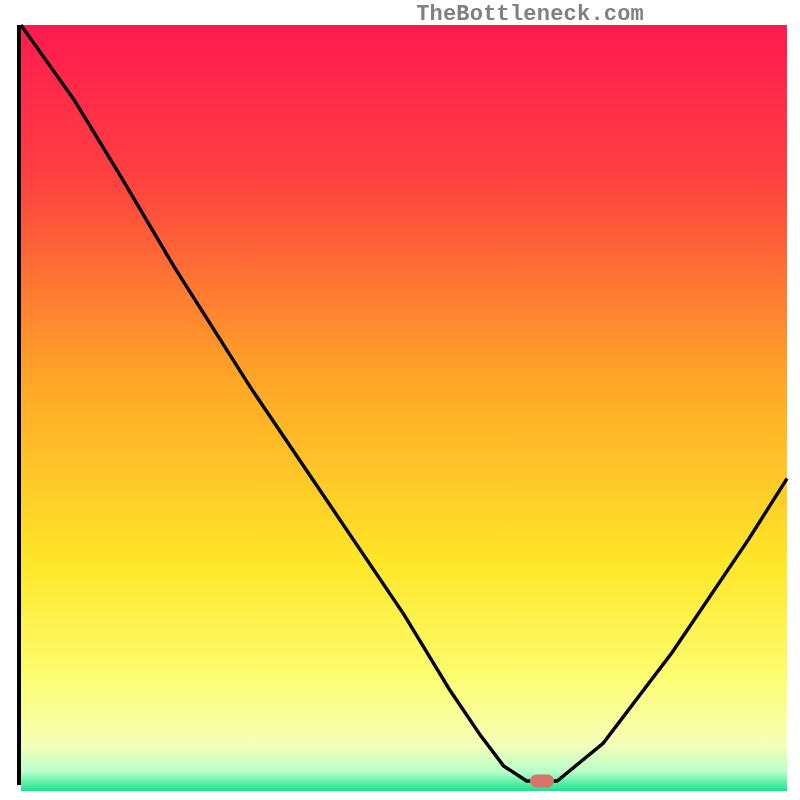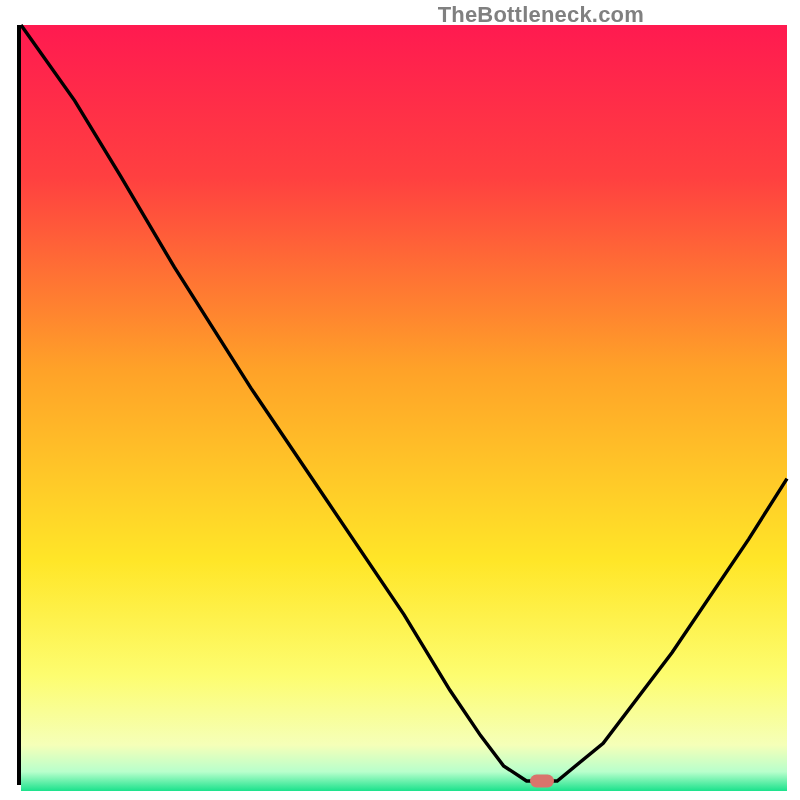--- a/index.html
+++ b/index.html
@@ -7,20 +7,21 @@
     padding: 0;
     width: 800px;
     height: 800px;
     background: #ffffff;
     font-family: Arial, Helvetica, sans-serif;
   }
   .container {
     position: relative;
     width: 652px;
     height: 800px;
+    font-family: Liberation Mono, monospace;
   }
   .watermark {
     position: absolute;
     top: 2px;
     right: 8px;
     font-size: 22px;
     font-weight: bold;
     color: #808080;
     letter-spacing: 0.2px;
     z-index: 5;

